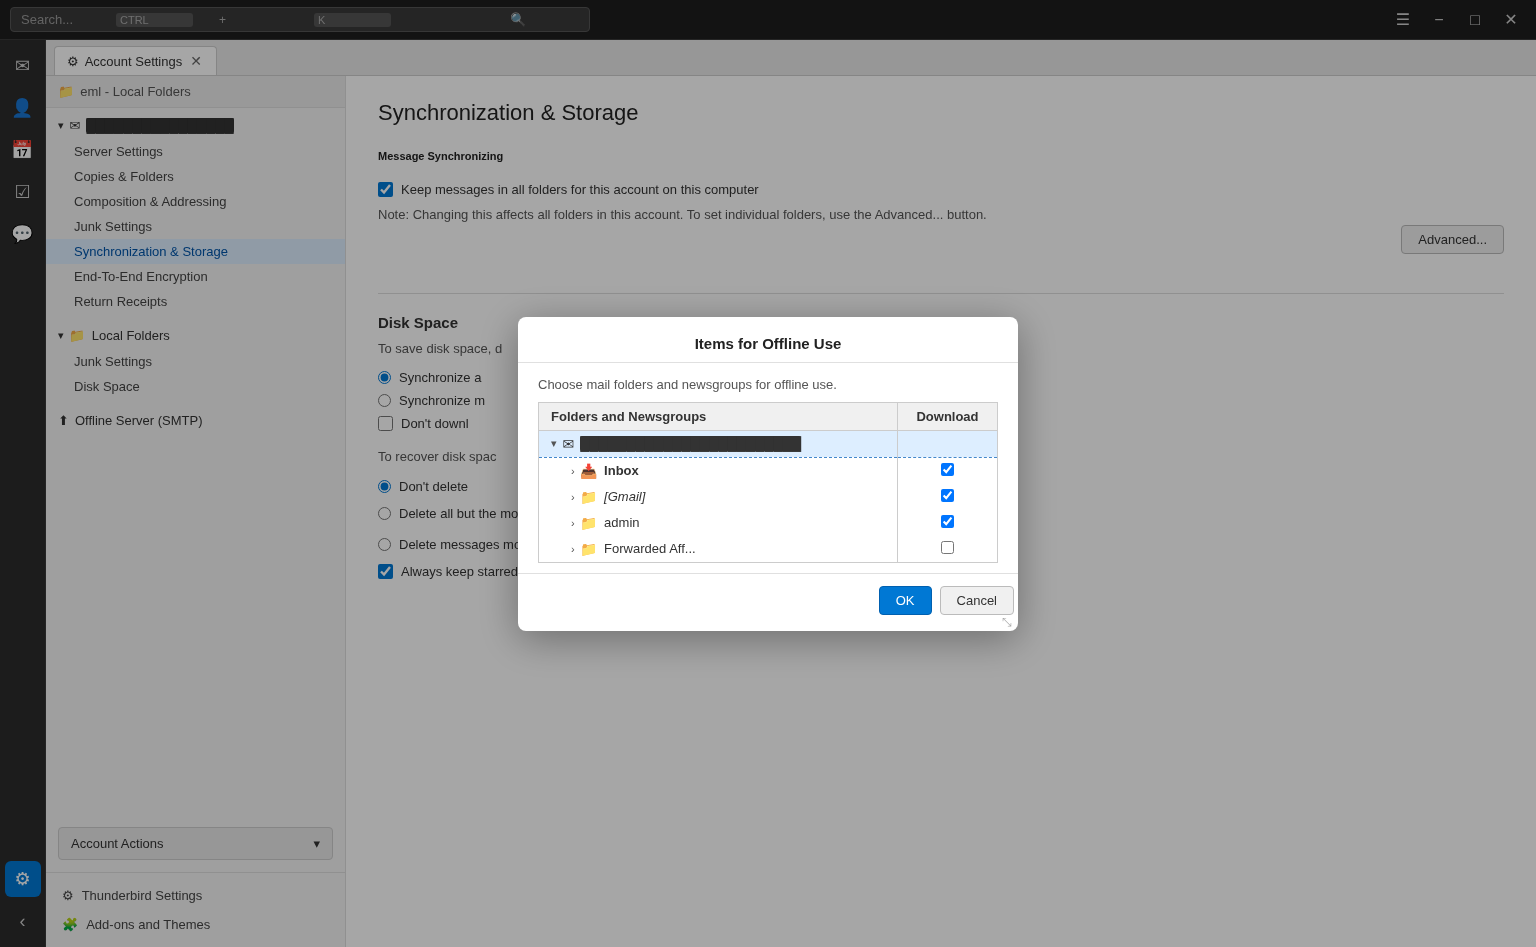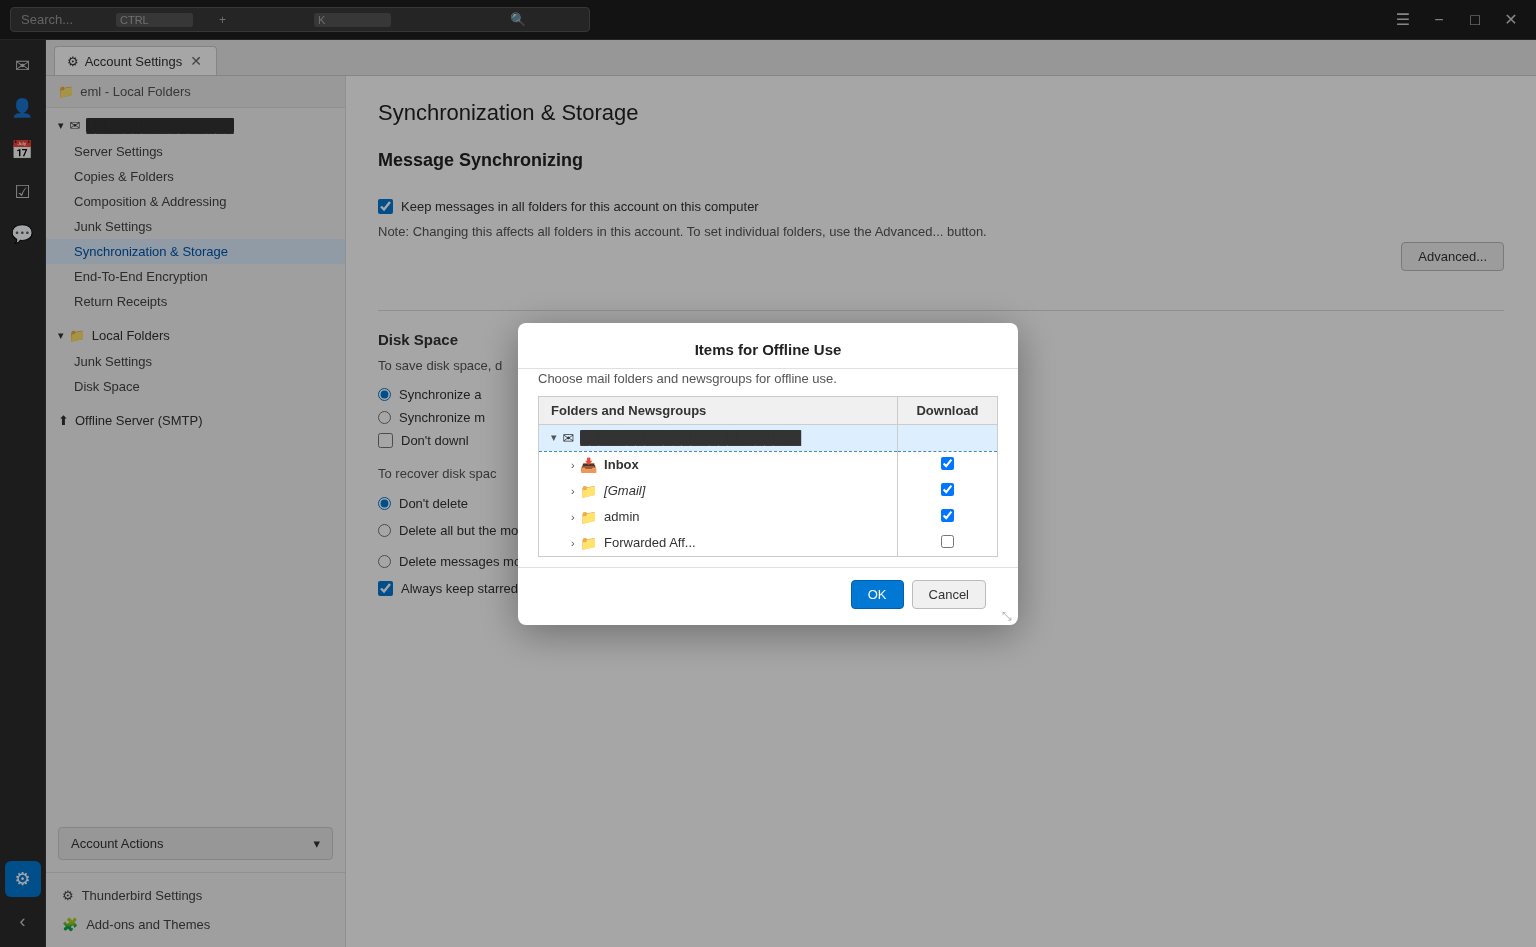--- a/index.html
+++ b/index.html
@@ -169,24 +169,24 @@
     }
 
     .page-title {
       font-size: 22px;
       font-weight: 400;
       color: #222;
       margin-bottom: 24px;
     }
 
     .section-title {
-      font-size: 18px;
+      font-size: 11px;
       font-weight: 600;
       color: #222;
-      margin-bottom: 28px;
+      margin-bottom: 20px;
     }
 
     .checkbox-row {
       display: flex; align-items: center; gap: 8px;
       margin-bottom: 8px;
     }
     .checkbox-row input[type=checkbox] { accent-color: #0078d4; width: 15px; height: 15px; }
 
     .note-text {
       font-size: 13px; color: #555;
@@ -246,21 +246,21 @@
       position: relative;
     }
     .modal-header {
       text-align: center;
       padding: 18px 20px 10px;
       font-size: 15px;
       font-weight: 600;
       color: #222;
       border-bottom: 1px solid #e0e0e0;
     }
-    .modal-body { padding: 2px 20px 10px; }
+    .modal-body { padding: 14px 20px 10px; }
     .modal-subtitle { font-size: 13px; color: #555; margin-bottom: 10px; }
     .modal-table {
       width: 100%;
       border-collapse: collapse;
       border: 1px solid #ccc;
     }
     .modal-table th {
       background: #f0f0f0;
       border-bottom: 1px solid #ccc;
       padding: 6px 12px;
@@ -271,21 +271,21 @@
     }
     .modal-table th:last-child { border-left: 1px solid #ccc; width: 100px; text-align: center; }
     .modal-table td { padding: 5px 12px; font-size: 13px; color: #333; }
     .modal-table td:last-child { border-left: 1px solid #ccc; text-align: center; }
     .modal-table tr.selected-row { background: #ddeeff; border: 1.5px dashed #4488cc; }
     .folder-row-name { display: flex; align-items: center; gap: 6px; }
     .expand-btn { cursor: pointer; color: #555; font-size: 11px; }
 
     .modal-footer {
       display: flex; justify-content: flex-end; gap: 8px;
-      padding: 12px 32px 16px;
+      padding: 12px 4px 16px;
       border-top: 1px solid #e0e0e0;
     }
 
     .modal-resize-handle {
       position: absolute;
       bottom: 4px; right: 4px;
       width: 12px; height: 12px;
       cursor: se-resize;
       color: #aaa;
       font-size: 12px;

